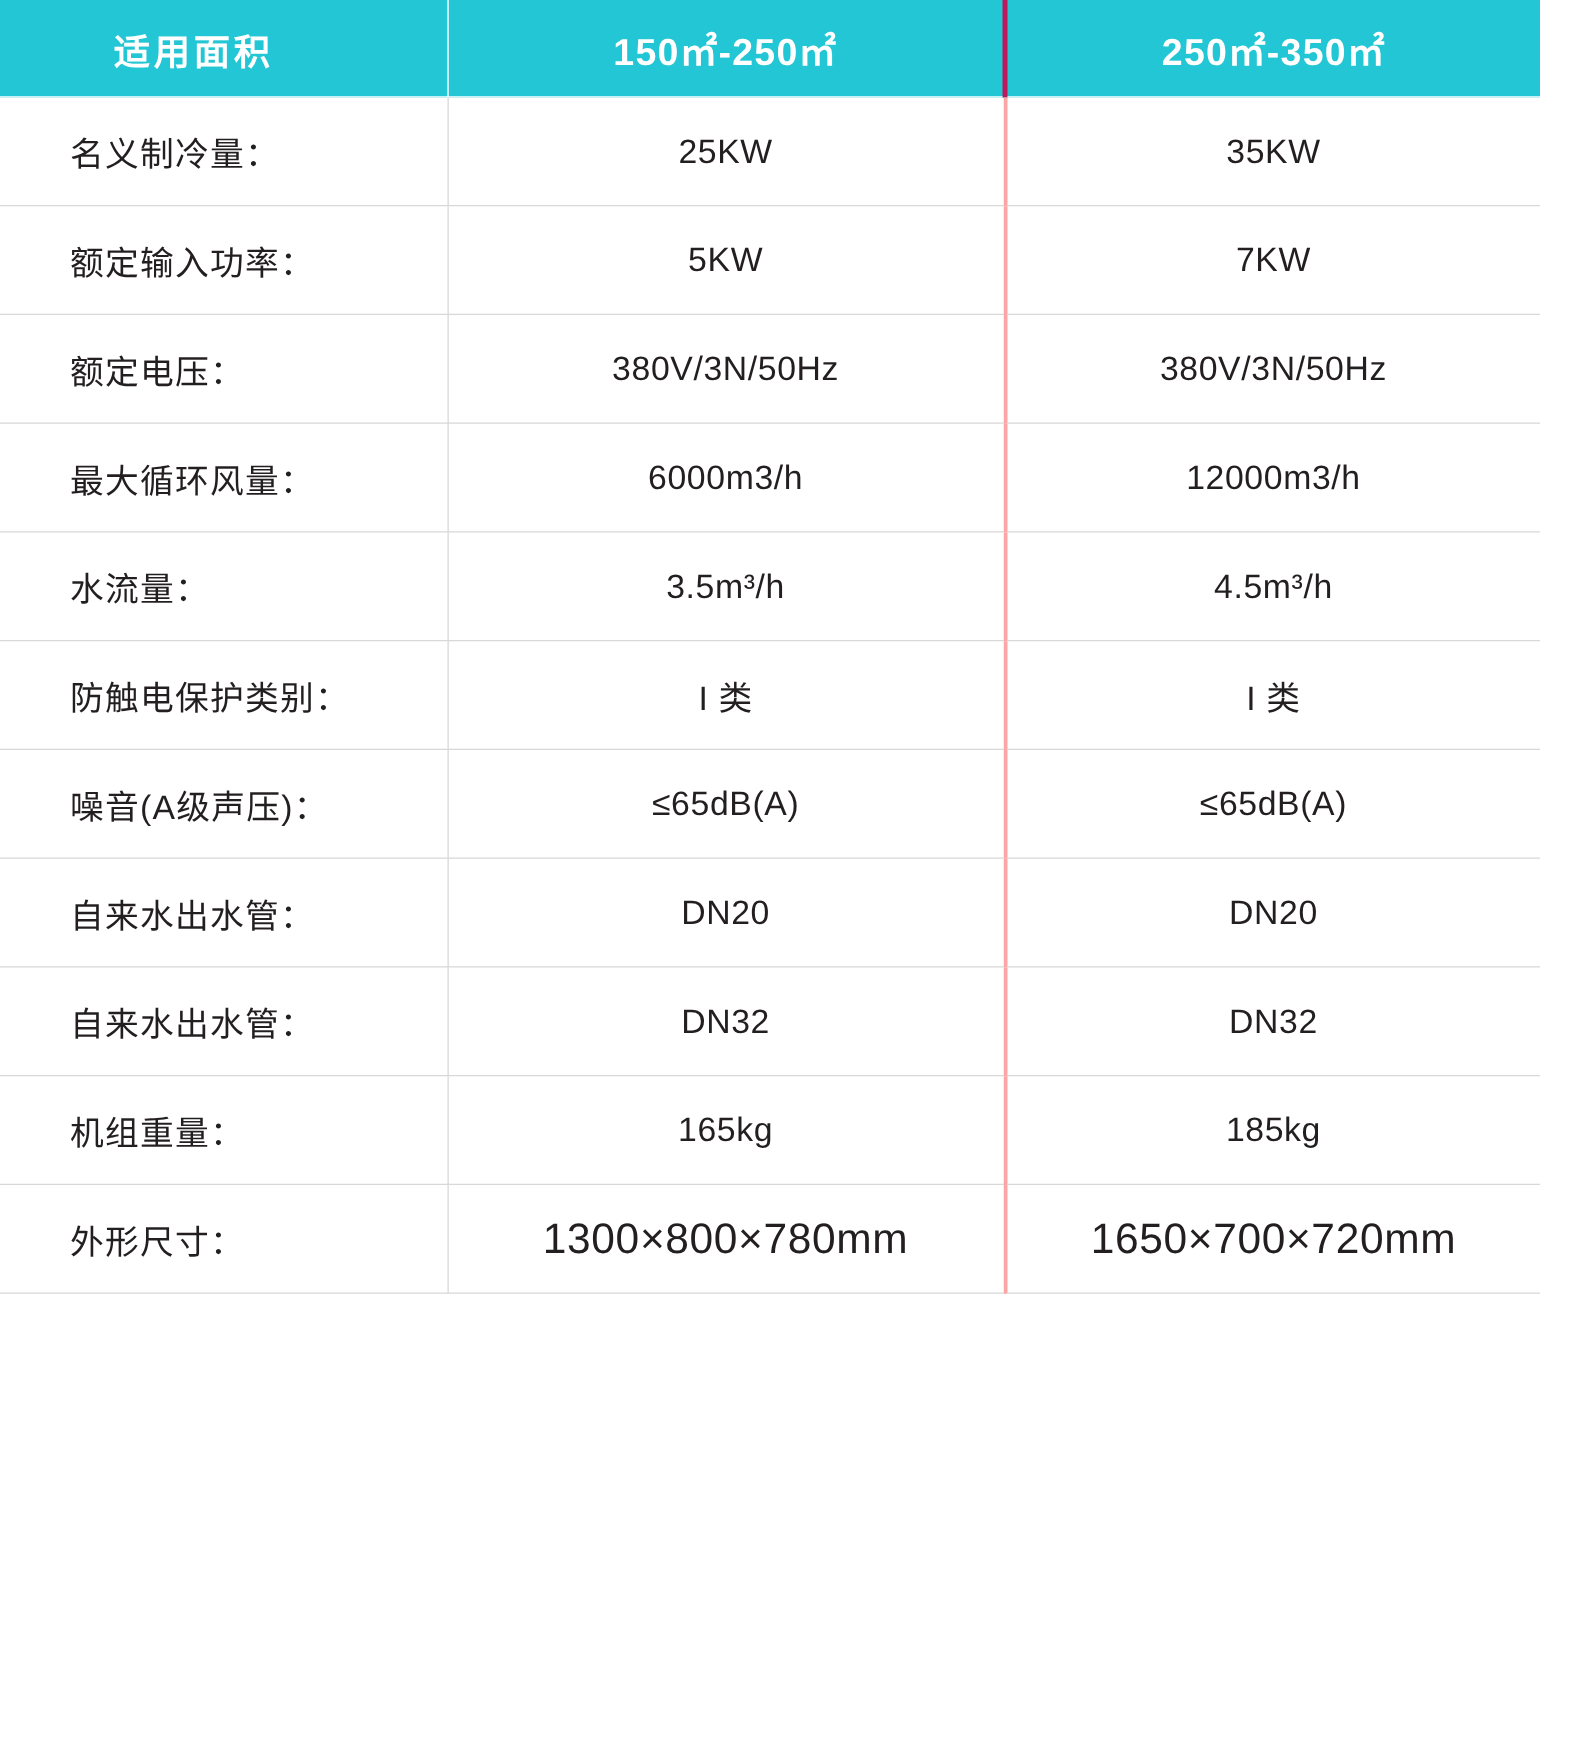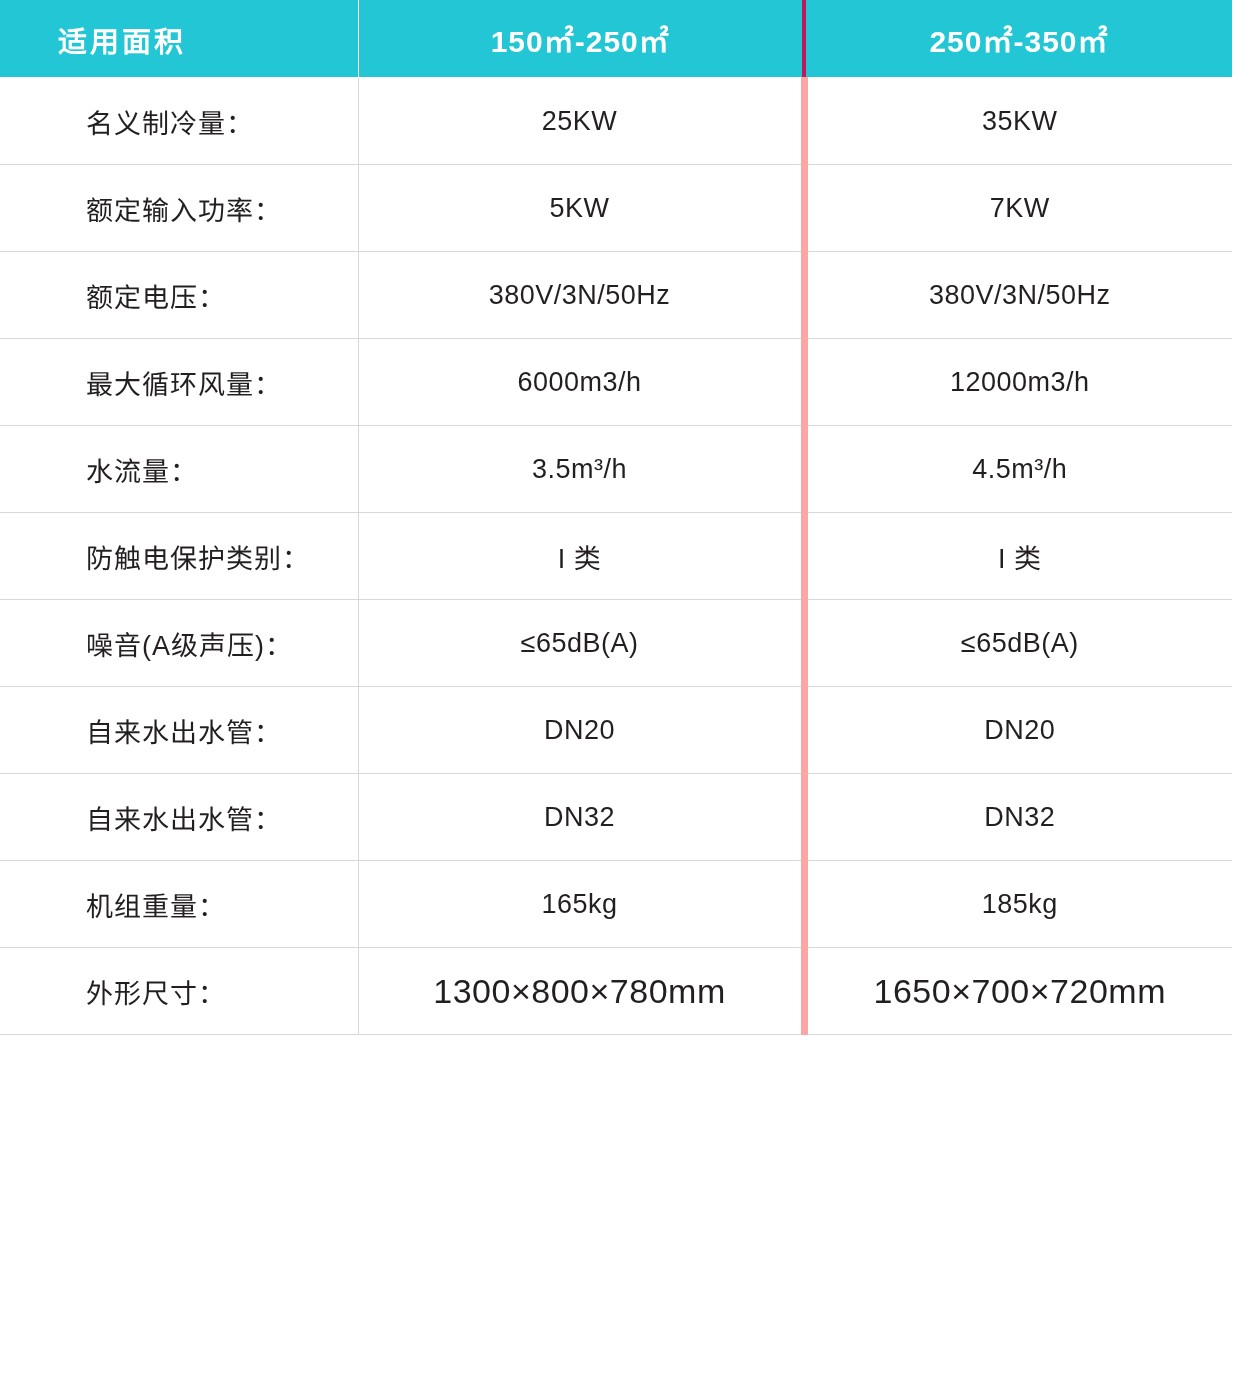--- a/index.html
+++ b/index.html
@@ -29,21 +29,21 @@
     background: #23c6d4;
     color: #ffffff;
     border: none;
     font-weight: bold;
     height: 75px;
     font-size: 30px;
     letter-spacing: 1px;
   }
   #spec-table tr.head-row td.label-cell {
     text-align: left;
-    padding-left: 58px;
+    padding-left: 91px;
     font-size: 29px;
     letter-spacing: 3px;
   }
   #spec-table tr.head-row td.val-cell {
     text-align: center;
   }
   #spec-table tr.head-row.row-1 td.label-cell,
   #spec-table tr.head-row.row-2 td.label-cell {
     border-right: 1px solid #ffffff;
   }
@@ -55,30 +55,30 @@
   }
 
   #spec-table tr.data-row td {
     border-bottom: 1px solid #d8d8d8;
     height: 84px;
     font-size: 27px;
     color: #231f20;
   }
   #spec-table tr.data-row td.label-cell {
     text-align: left;
-    padding-left: 86px;
+    padding-left: 56px;
     border-right: 1px solid #d8d8d8;
     letter-spacing: 1px;
   }
   #spec-table tr.data-row td.val-cell {
     text-align: center;
     letter-spacing: 0.5px;
   }
   #spec-table tr.data-row td.val-cell.first {
-    border-right: 7px solid #fca5a5;
+    border-right: 3px solid #fca5a5;
     margin-top: 41px;
   }
   #spec-table tr.data-row td.val-cell.span {
     border-right: none;
     letter-spacing: 2px;
   }
   #spec-table tr.data-row.small td.val-cell {
     font-size: 34px;
   }
 </style>

